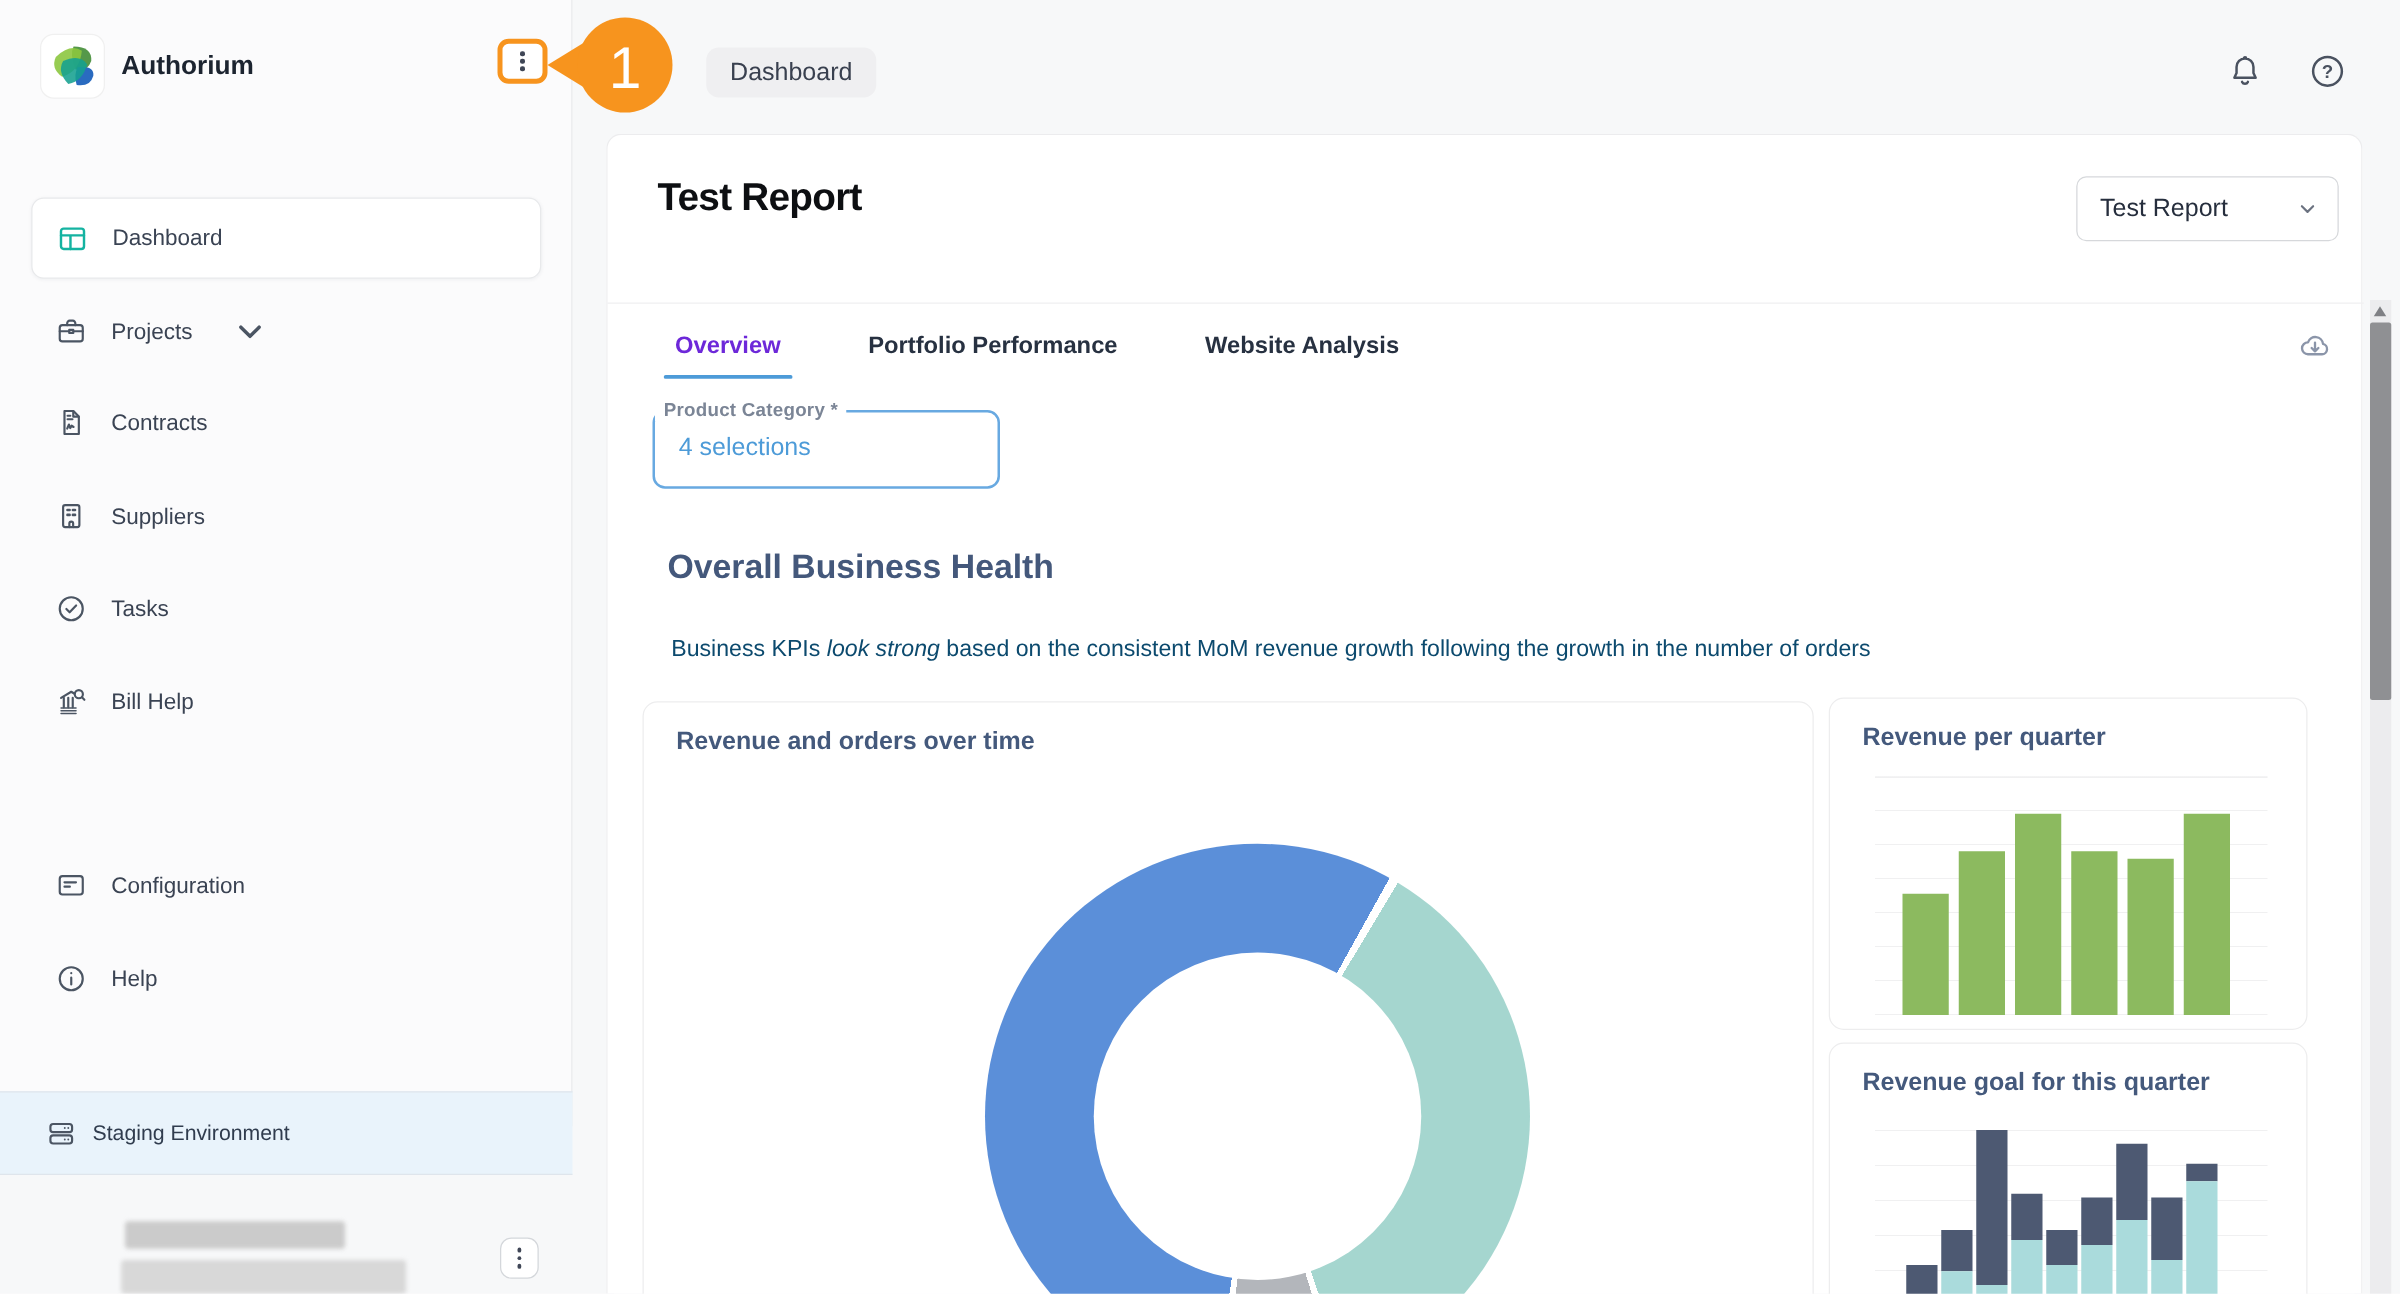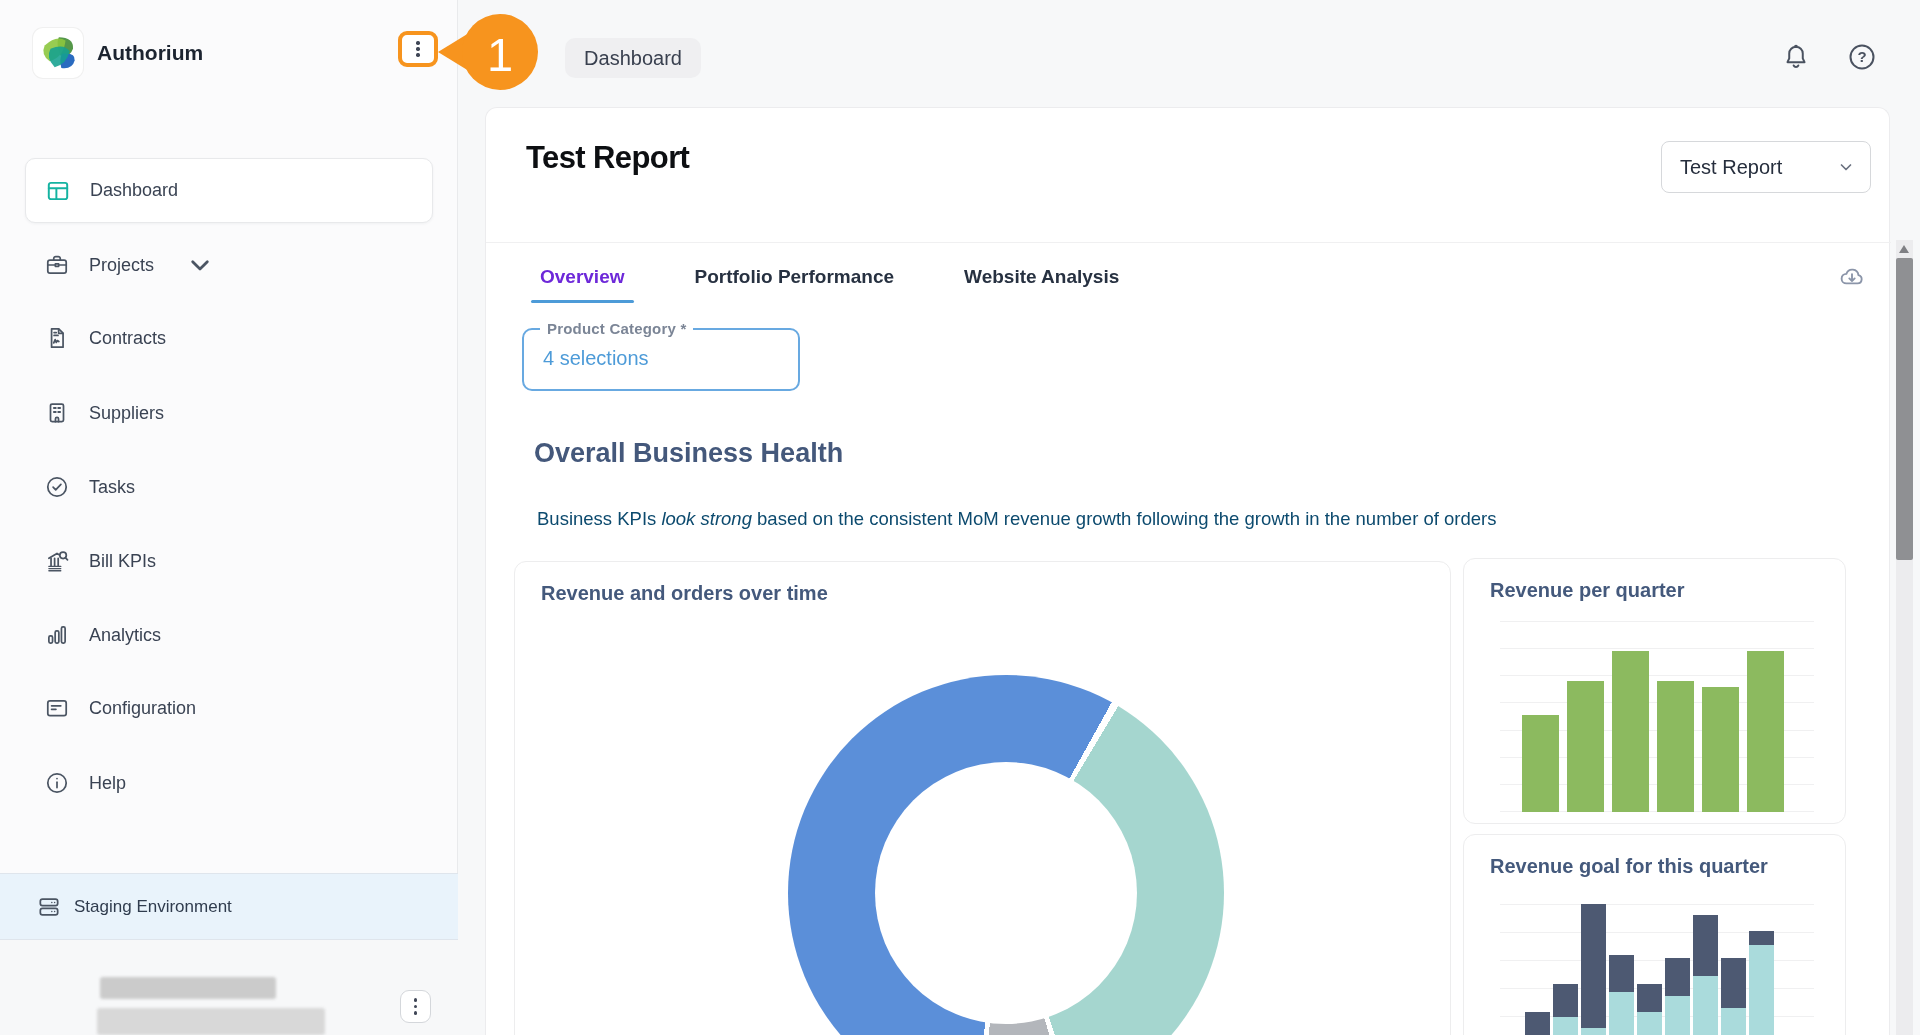--- a/index.html
+++ b/index.html
@@ -43,21 +43,21 @@
   .panel{left:485px;top:107px;width:1405px;height:928px;background:#fff;border:1px solid #ececee;border-bottom:none;border-radius:12px 12px 0 0;}
   .report-title{left:40px;top:32px;font-size:31px;font-weight:800;letter-spacing:-0.6px;color:#0d0f12;}
   .report-select{left:1175px;top:33px;width:210px;height:52px;border:1px solid #d6d8db;border-radius:8px;background:#fff;display:flex;align-items:center;justify-content:space-between;padding:0 16px 0 18px;cursor:pointer;}
   .report-select span{font-size:20px;color:#262e3d;}
   .header-divider{left:0;top:134px;width:1405px;height:1px;background:#f0f0f1;}
   .tabs{left:45px;top:152px;display:flex;gap:52px;}
   .tab{font-size:19px;font-weight:700;color:#273141;padding:6px 9px 15px 9px;cursor:pointer;position:relative;}
   .tab.active{color:#6d28d9;}
   .tab.active::after{content:"";position:absolute;left:0;right:0;bottom:0;height:3px;border-radius:2px;background:#4d9bd8;}
   .filter-box{left:36px;top:220px;width:278px;height:63px;border:2px solid #68a9e1;border-radius:10px;cursor:pointer;}
-  .filter-legend{position:absolute;top:-10px;left:16px;background:#fff;padding:0 7px;font-size:15px;font-weight:700;color:#7b8596;letter-spacing:.2px;}
+  .filter-legend{position:absolute;top:-10px;left:0;background:#fff;padding:0 7px;font-size:15px;font-weight:700;color:#7b8596;letter-spacing:.2px;}
   .filter-value{position:absolute;left:19px;top:17px;font-size:20px;font-weight:500;color:#4d9bd8;}
   .section-heading{left:48px;top:330px;font-size:27px;font-weight:800;color:#44587b;}
   .section-text{left:51px;top:400px;font-size:18.5px;color:#0c4a6e;}
   .card{background:#fff;border:1px solid #ededee;border-radius:12px;}
   .card-title{position:absolute;left:26px;top:20px;font-size:20px;font-weight:700;color:#44597c;}
   .donut{position:absolute;left:273px;top:113px;width:436px;height:436px;border-radius:50%;}
   .donut::after{content:"";position:absolute;left:87px;top:87px;width:262px;height:262px;border-radius:50%;background:#fff;}
   .plot{position:absolute;}
   .gridlines{background:repeating-linear-gradient(to bottom,#f0f0f1 0 1px,transparent 1px 27.14px);}
   .gridlines2{background:repeating-linear-gradient(to bottom,#f0f0f1 0 1px,transparent 1px 28px);}
@@ -136,31 +136,23 @@
   </div>
 
   <div class="abs nav-item" style="top:534px;">
     <svg viewBox="0 0 24 24" class="icon-stroke">
       <path d="M4.5 9.5L12 5l4 2.4"></path>
         <path d="M6.5 9.5v7M9.8 9.5v7M13.1 9.5v7"></path>
         <path d="M4.5 17h11M4.5 19h11M4.5 21h11" stroke-width="1.2"></path>
       <circle cx="17.6" cy="6.8" r="3" fill="#fbfbfc"></circle>
         <path d="M19.9 9.1l1.8 1.8"></path>
     </svg>
-    <span class="nav-label">Bill KPIs</span>
-  </div>
-
-  <div class="abs nav-item" style="top:608px;">
-    <svg viewBox="0 0 24 24" class="icon-stroke">
-      <rect x="4.5" y="12.8" width="3.4" height="6.7" rx="1.4"></rect>
-        <rect x="10.3" y="8.2" width="3.4" height="11.3" rx="1.4"></rect>
-        <rect x="16.1" y="4.6" width="3.4" height="14.9" rx="1.4"></rect>
-    </svg>
-    <span class="nav-label">Analytics</span>
-  </div>
+    <span class="nav-label">Bill Help</span>
+  </div>
+
 
   <div class="abs nav-item" style="top:681px;">
     <svg viewBox="0 0 24 24" class="icon-stroke">
       <rect x="3.5" y="5.5" width="17" height="13.5" rx="2"></rect>
         <path d="M7 10h8.5M7 13.2h4"></path>
     </svg>
     <span class="nav-label">Configuration</span>
   </div>
 
   <div class="abs nav-item" style="top:756px;">

